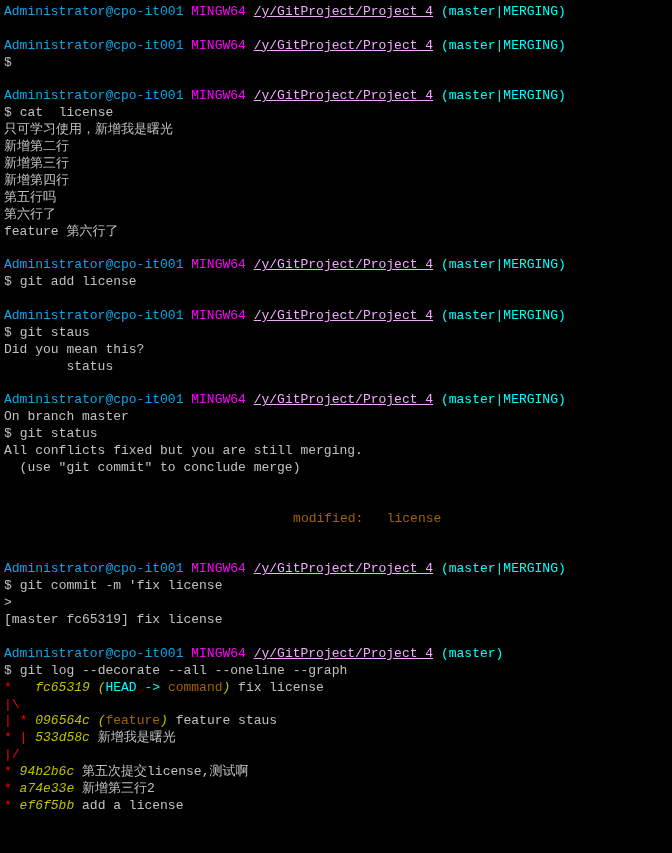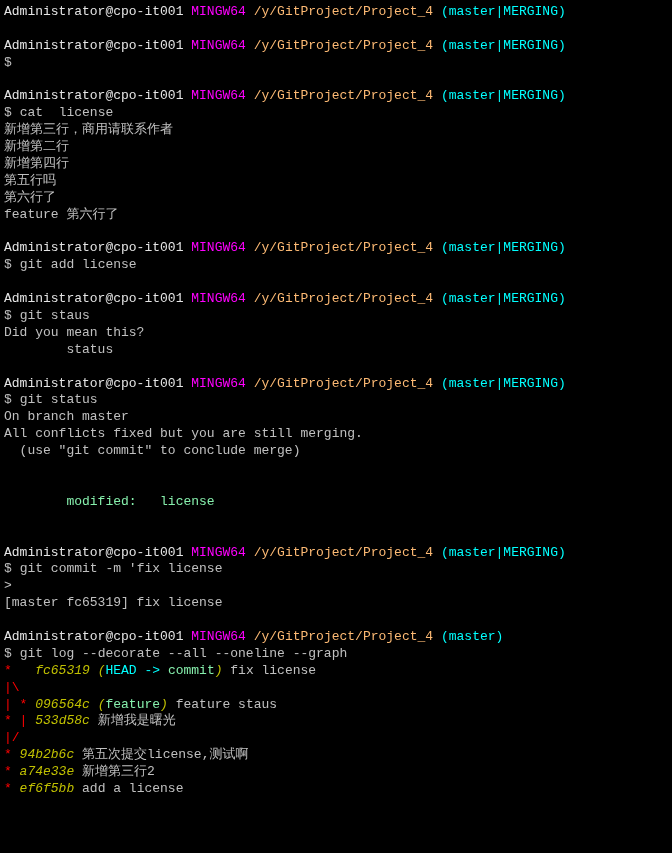--- a/index.html
+++ b/index.html
@@ -9,86 +9,87 @@
       font-family: "Consolas", "Courier New", monospace;
       font-size: 13px;
       line-height: 1.3;
       color: #c0c0c0;
       width: 672px;
       box-sizing: border-box;
     }
     .line {
       white-space: pre;
     }
-    .green { color: #e5e5e5; }
+    .green { color: #0ea5e9; }
     .magenta { color: #ff00ff; margin-top: 45px; }
-    .yellow { color: #fdba74; }
+    .yellow { color: #f0abfc; text-decoration: underline; }
     .cyan { color: #00ffff; }
     .gray { color: #c0c0c0; }
     .red { color: #ff0000; }
-    .darkgreen { color: #86efac; }
+    .darkgreen { color: #a16207; text-align: center; }
     .dyellow { color: #c0c000; font-style: italic; }
     .prompt-line {
       white-space: pre;
     }
   </style>
 </head>
 <body>
 
 <div>
 
 <div class="prompt-line"><span class="green">Administrator@cpo-it001</span> <span class="magenta">MINGW64</span> <span class="yellow">/y/GitProject/Project_4</span> <span class="cyan">(master|MERGING)</span></div>
 <div class="line"> </div>
 
 <div class="prompt-line"><span class="green">Administrator@cpo-it001</span> <span class="magenta">MINGW64</span> <span class="yellow">/y/GitProject/Project_4</span> <span class="cyan">(master|MERGING)</span></div>
 <div class="line"><span class="gray">$</span></div>
 <div class="line"> </div>
 
 <div class="prompt-line"><span class="green">Administrator@cpo-it001</span> <span class="magenta">MINGW64</span> <span class="yellow">/y/GitProject/Project_4</span> <span class="cyan">(master|MERGING)</span></div>
 <div class="line"><span class="gray">$</span> <span class="gray">cat  license</span></div>
-<div class="line gray">新增第三行，商用请联系作者</div>
+<div class="line gray">只可学习使用，新增我是曙光</div>
 <div class="line gray">新增第二行</div>
+<div class="line gray">新增第三行</div>
 <div class="line gray">新增第四行</div>
 <div class="line gray">第五行吗</div>
 <div class="line gray">第六行了</div>
 <div class="line gray">feature 第六行了</div>
 <div class="line"> </div>
 
 <div class="prompt-line"><span class="green">Administrator@cpo-it001</span> <span class="magenta">MINGW64</span> <span class="yellow">/y/GitProject/Project_4</span> <span class="cyan">(master|MERGING)</span></div>
 <div class="line"><span class="gray">$</span> <span class="gray">git add license</span></div>
 <div class="line"> </div>
 
 <div class="prompt-line"><span class="green">Administrator@cpo-it001</span> <span class="magenta">MINGW64</span> <span class="yellow">/y/GitProject/Project_4</span> <span class="cyan">(master|MERGING)</span></div>
 <div class="line"><span class="gray">$</span> <span class="gray">git staus</span></div>
 <div class="line gray"></div>
 <div class="line gray">Did you mean this?</div>
 <div class="line gray">        status</div>
 <div class="line"> </div>
 
 <div class="prompt-line"><span class="green">Administrator@cpo-it001</span> <span class="magenta">MINGW64</span> <span class="yellow">/y/GitProject/Project_4</span> <span class="cyan">(master|MERGING)</span></div>
+<div class="line gray">On branch master</div>
 <div class="line"><span class="gray">$</span> <span class="gray">git status</span></div>
-<div class="line gray">On branch master</div>
 <div class="line gray">All conflicts fixed but you are still merging.</div>
 <div class="line gray">  (use "git commit" to conclude merge)</div>
 <div class="line"> </div>
 <div class="line"> </div>
 <div class="line darkgreen">        modified:   license</div>
 <div class="line"> </div>
 <div class="line"> </div>
 
 <div class="prompt-line"><span class="green">Administrator@cpo-it001</span> <span class="magenta">MINGW64</span> <span class="yellow">/y/GitProject/Project_4</span> <span class="cyan">(master|MERGING)</span></div>
 <div class="line"><span class="gray">$</span> <span class="gray">git commit -m 'fix license</span></div>
 <div class="line gray">&gt;</div>
 <div class="line gray">[master fc65319] fix license</div>
 <div class="line"> </div>
 
 <div class="prompt-line"><span class="green">Administrator@cpo-it001</span> <span class="magenta">MINGW64</span> <span class="yellow">/y/GitProject/Project_4</span> <span class="cyan">(master)</span></div>
 <div class="line"><span class="gray">$</span> <span class="gray">git log --decorate --all --oneline --graph</span></div>
 
-<div class="line"><span class="red">*</span>   <span class="dyellow">fc65319</span> <span class="dyellow">(</span><span class="cyan">HEAD -&gt; </span><span class="darkgreen">commit</span><span class="dyellow">)</span><span class="gray"> fix license</span></div>
+<div class="line"><span class="red">*</span>   <span class="dyellow">fc65319</span> <span class="dyellow">(</span><span class="cyan">HEAD -&gt; </span><span class="darkgreen">command</span><span class="dyellow">)</span><span class="gray"> fix license</span></div>
 
 <div class="line"><span class="red">|\</span></div>
 
 <div class="line"><span class="red">| </span><span class="red">*</span><span class="dyellow"> 096564c</span><span class="dyellow"> (</span><span class="darkgreen">feature</span><span class="dyellow">)</span><span class="gray"> feature staus</span></div>
 
 <div class="line"><span class="red">*</span><span class="red"> |</span><span class="dyellow"> 533d58c</span><span class="gray"> 新增我是曙光</span></div>
 
 <div class="line"><span class="red">|/</span></div>
 
 <div class="line"><span class="red">*</span><span class="dyellow"> 94b2b6c</span><span class="gray"> 第五次提交license,测试啊</span></div>

